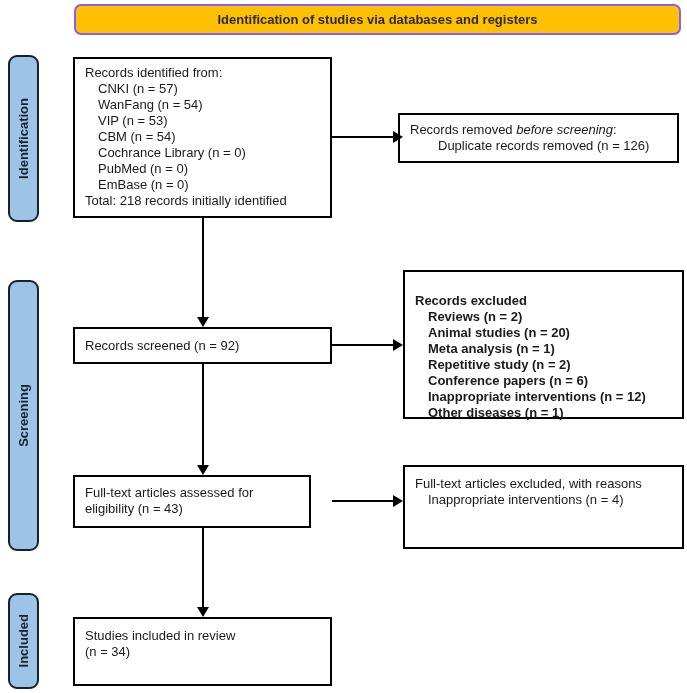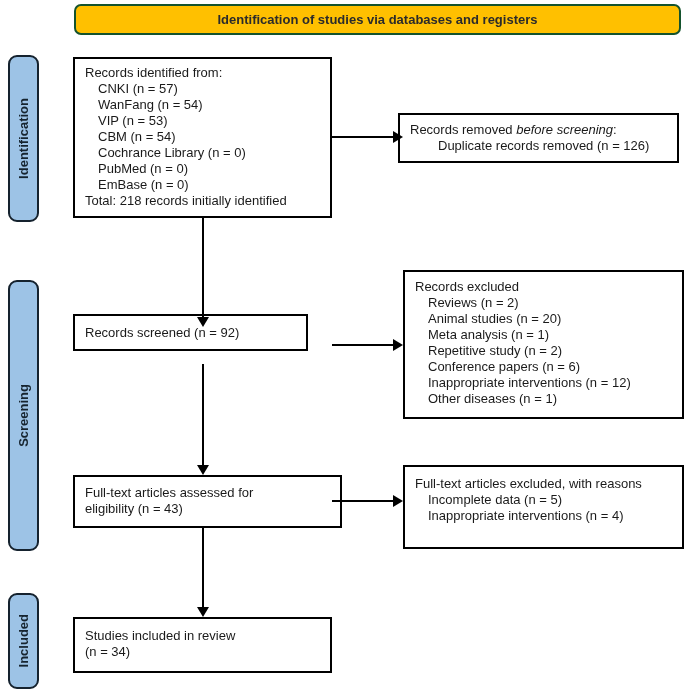--- a/index.html
+++ b/index.html
@@ -3,21 +3,21 @@
 <meta charset="utf-8">
 <style>
   html,body{margin:0;padding:0;background:#ffffff;}
   .canvas{
     position:relative;width:687px;height:693px;background:#ffffff;
     font-family:"Liberation Sans", sans-serif;color:#1a1a1a;overflow:hidden;
   }
   
   .header{
     position:absolute;left:74px;top:4px;width:607px;height:31px;
-    background:#FFC000;border:2px solid #14532d;border-radius:7px;
+    background:#FFC000;border:2px solid #8b5cf6;border-radius:7px;
     box-sizing:border-box;display:flex;align-items:center;justify-content:center;
   }
   .header span{font-size:13px;font-weight:bold;color:#2b2b2b;}
   
   .stage{
     position:absolute;left:8px;width:31px;background:#9DC3E6;
     border:2px solid #15222e;border-radius:9px;box-sizing:border-box;
     display:flex;align-items:center;justify-content:center;
   }
   .stage .vtext{
@@ -29,25 +29,25 @@
   .st-included{top:593px;height:96px;}
   
   .bx{
     position:absolute;background:#ffffff;border:2px solid #000000;
     box-sizing:border-box;font-size:13px;line-height:16px;padding:6px 10px;
   }
   .bx .ln{white-space:nowrap;}
   .ind{padding-left:13px;}
   .ind2{padding-left:28px;}
   .b-identified{left:73px;top:57px;width:259px;height:161px;}
-  .b-screened{left:73px;top:314px;width:235px;height:37px;display:flex;align-items:center;}
-  .b-fulltext{left:73px;top:475px;width:269px;height:53px;padding-top:8px;}
-  .b-included{left:73px;top:617px;width:259px;height:56px;padding-top:9px;}
+  .b-screened{left:73px;top:327px;width:259px;height:37px;display:flex;align-items:center;}
+  .b-fulltext{left:73px;top:475px;width:238px;height:53px;padding-top:8px;}
+  .b-included{left:73px;top:617px;width:259px;height:69px;padding-top:9px;}
   .b-removed{left:398px;top:113px;width:281px;height:50px;padding-top:7px;}
-  .b-excluded{left:403px;top:270px;width:281px;height:149px;padding-top:7px;}
+  .b-excluded{left:403px;top:270px;width:281px;height:149px;padding-top:21px;font-weight:bold;}
   .b-ft-excluded{left:403px;top:465px;width:281px;height:84px;padding-top:9px;}
   
   .shaft{position:absolute;background:#000000;}
   .head{position:absolute;width:0;height:0;}
   .head-down{border-left:6px solid transparent;border-right:6px solid transparent;border-top:10px solid #000000;}
   .head-right{border-top:6px solid transparent;border-bottom:6px solid transparent;border-left:10px solid #000000;}
   .v1s{left:202px;top:218px;width:2px;height:101px;}
   .v1h{left:197px;top:317px;}
   .v2s{left:202px;top:364px;width:2px;height:102px;}
   .v2h{left:197px;top:465px;}
@@ -111,21 +111,20 @@
     <div class="ln ind">Other diseases (n = 1)</div>
   </div>
 
   <div class="bx b-fulltext">
     <div class="ln">Full-text articles assessed for</div>
     <div class="ln">eligibility (n = 43)</div>
   </div>
 
   <div class="bx b-ft-excluded">
     <div class="ln">Full-text articles excluded, with reasons</div>
-    <div class="ln ind">Incomplete data (n = 5)</div>
     <div class="ln ind">Inappropriate interventions (n = 4)</div>
   </div>
 
   <div class="bx b-included">
     <div class="ln">Studies included in review</div>
     <div class="ln">(n = 34)</div>
   </div>
 
   <div>
     <div class="shaft v1s"></div>

